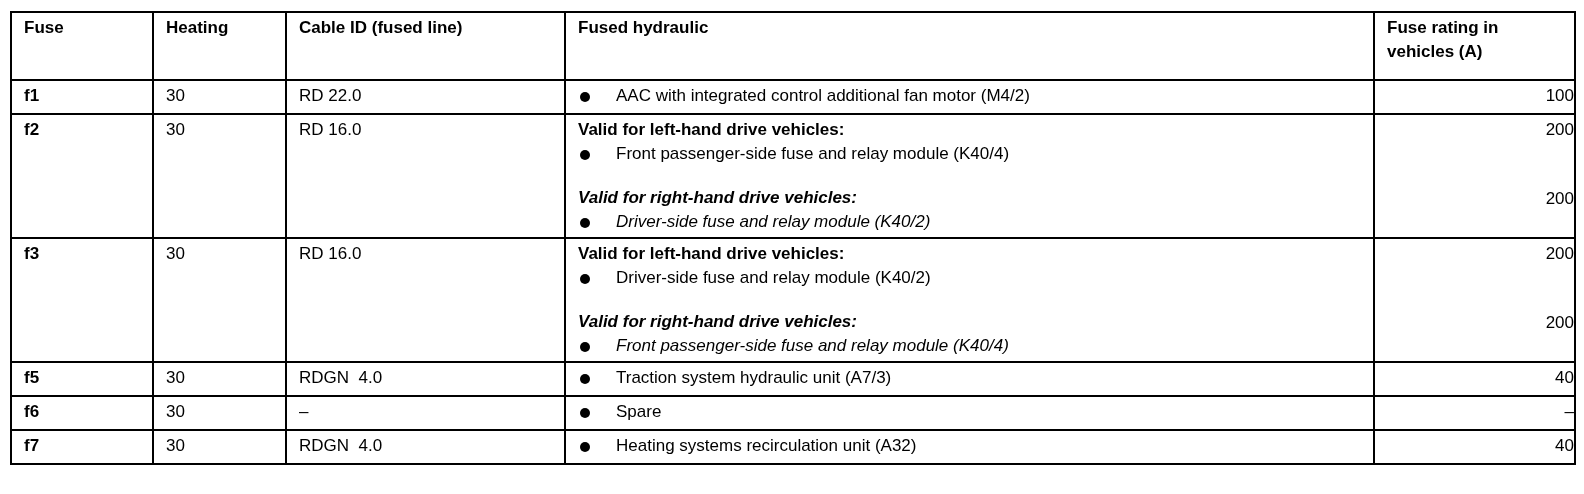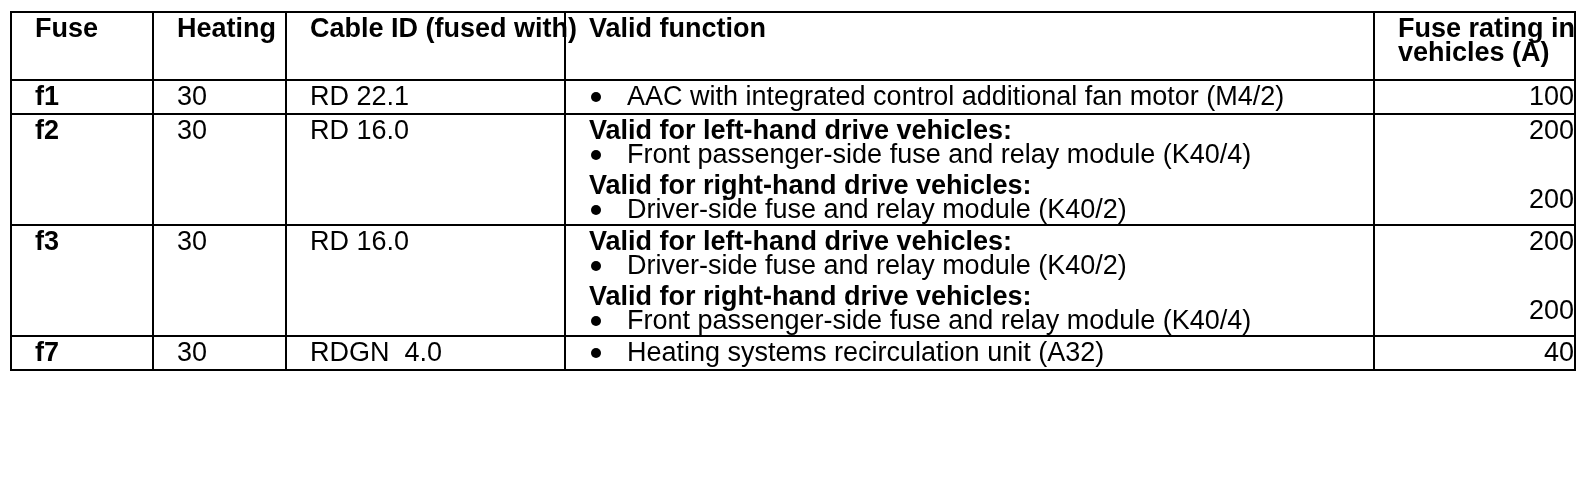--- a/index.html
+++ b/index.html
@@ -29,22 +29,22 @@
     width: 1564px;
     border-collapse: collapse;
     table-layout: fixed;
     background: #ffffff;
   }
 
   table.fuse-table td,
   table.fuse-table th {
     border: 2px solid #000000;
     vertical-align: top;
-    padding: 3px 0 3px 23px;
-    font-size: 27px;
+    padding: 3px 0 3px 12px;
+    font-size: 17px;
     line-height: 24px;
     text-align: left;
     background: #ffffff;
   }
 
   
   col.c-fuse     { width: 142px; }
   col.c-terminal { width: 133px; }
   col.c-cable    { width: 279px; }
   col.c-function { width: 809px; }
@@ -66,21 +66,21 @@
   td.cell-cable,
   td.cell-rating {
     font-weight: normal;
     white-space: pre;
   }
 
   td.cell-fuse { font-weight: bold; }
 
   
   .fn-block { display: block; }
-  .fn-block + .fn-block { margin-top: 7px; }
+  .fn-block + .fn-block { margin-top: 20px; font-style: italic; }
 
   .fn-heading {
     font-weight: bold;
     display: block;
     line-height: 24px;
     white-space: nowrap;
   }
 
   .fn-item {
     display: block;
@@ -129,36 +129,36 @@
     </colgroup>
     <thead>
       <tr>
           <th>
             <span class="hdr-line">Fuse</span>
           </th>
           <th>
             <span class="hdr-line">Heating</span>
           </th>
           <th>
-            <span class="hdr-line">Cable ID (fused with)</span>
-          </th>
-          <th>
-            <span class="hdr-line">Valid function</span>
+            <span class="hdr-line">Cable ID (fused line)</span>
+          </th>
+          <th>
+            <span class="hdr-line">Fused hydraulic</span>
           </th>
           <th>
             <span class="hdr-line">Fuse rating in</span>
             <span class="hdr-line">vehicles (A)</span>
           </th>
         </tr>
     </thead>
     <tbody>
         <tr class="row-compact">
           <td class="cell-fuse">f1</td>
           <td class="cell-terminal">30</td>
-          <td class="cell-cable">RD 22.1</td>
+          <td class="cell-cable">RD 22.0</td>
           <td class="cell-function">
             <span class="fn-block">
               <span class="fn-item"><span class="bullet"></span><span>AAC with integrated control additional fan motor (M4/2)</span></span>
             </span>
           </td>
           <td class="cell-rating"><span class="rate-line">100</span></td>
         </tr>
         <tr>
           <td class="cell-fuse">f2</td>
           <td class="cell-terminal">30</td>
@@ -183,20 +183,42 @@
             <span class="fn-block">
               <span class="fn-heading">Valid for left-hand drive vehicles:</span>
               <span class="fn-item"><span class="bullet"></span><span>Driver-side fuse and relay module (K40/2)</span></span>
             </span>
             <span class="fn-block">
               <span class="fn-heading">Valid for right-hand drive vehicles:</span>
               <span class="fn-item"><span class="bullet"></span><span>Front passenger-side fuse and relay module (K40/4)</span></span>
             </span>
           </td>
           <td class="cell-rating"><span class="rate-line">200</span><span class="rate-line rate-second">200</span></td>
+        </tr>
+        <tr class="row-compact">
+          <td class="cell-fuse">f5</td>
+          <td class="cell-terminal">30</td>
+          <td class="cell-cable">RDGN  4.0</td>
+          <td class="cell-function">
+            <span class="fn-block">
+              <span class="fn-item"><span class="bullet"></span><span>Traction system hydraulic unit (A7/3)</span></span>
+            </span>
+          </td>
+          <td class="cell-rating"><span class="rate-line">40</span></td>
+        </tr>
+        <tr class="row-compact">
+          <td class="cell-fuse">f6</td>
+          <td class="cell-terminal">30</td>
+          <td class="cell-cable">–</td>
+          <td class="cell-function">
+            <span class="fn-block">
+              <span class="fn-item"><span class="bullet"></span><span>Spare</span></span>
+            </span>
+          </td>
+          <td class="cell-rating"><span class="rate-line">–</span></td>
         </tr>
         <tr class="row-compact">
           <td class="cell-fuse">f7</td>
           <td class="cell-terminal">30</td>
           <td class="cell-cable">RDGN  4.0</td>
           <td class="cell-function">
             <span class="fn-block">
               <span class="fn-item"><span class="bullet"></span><span>Heating systems recirculation unit (A32)</span></span>
             </span>
           </td>

